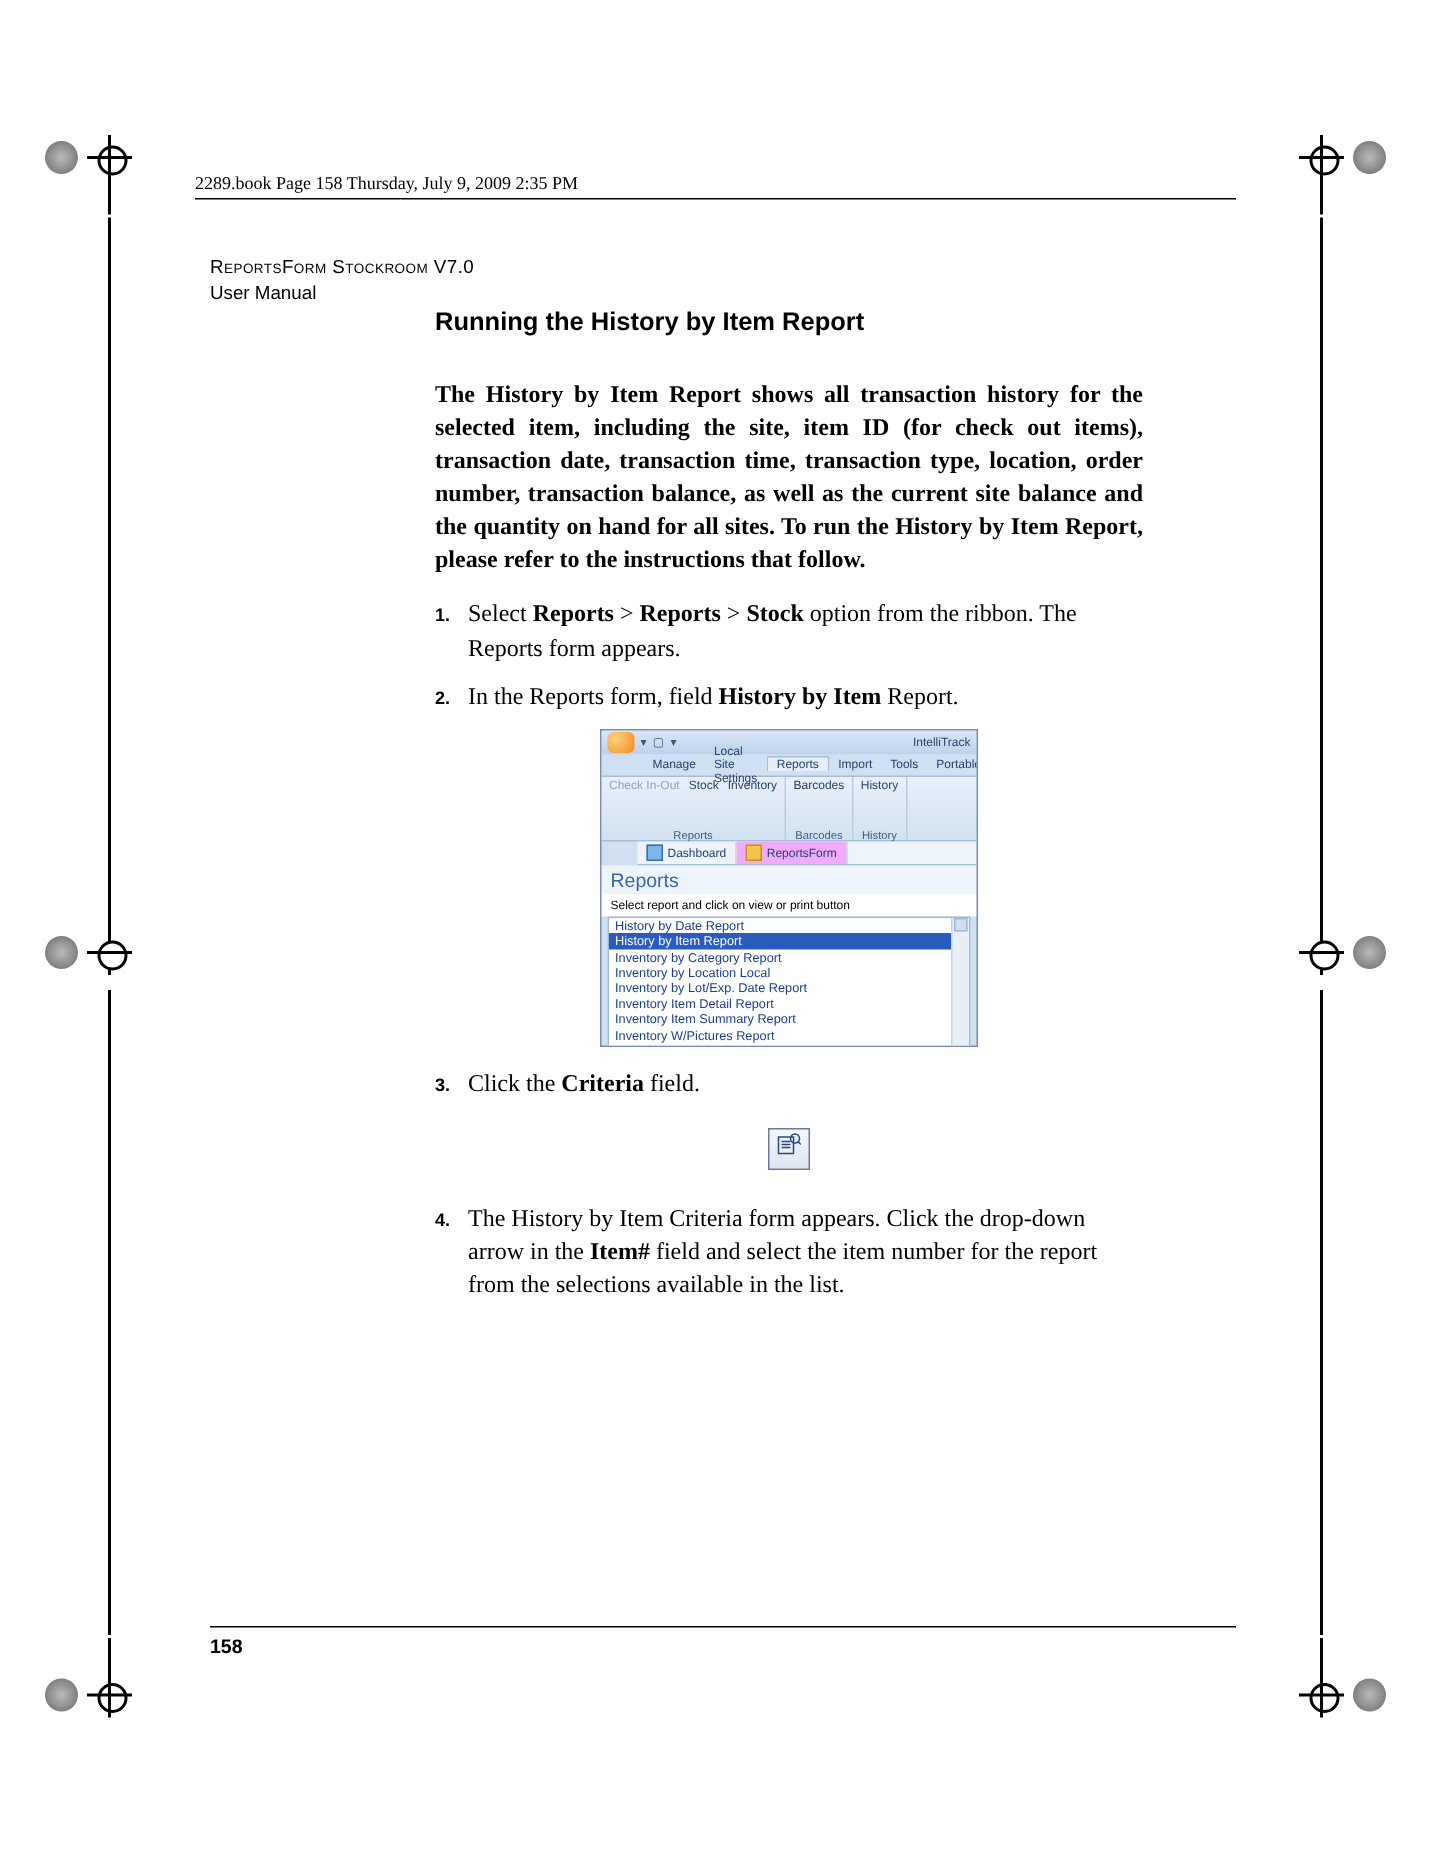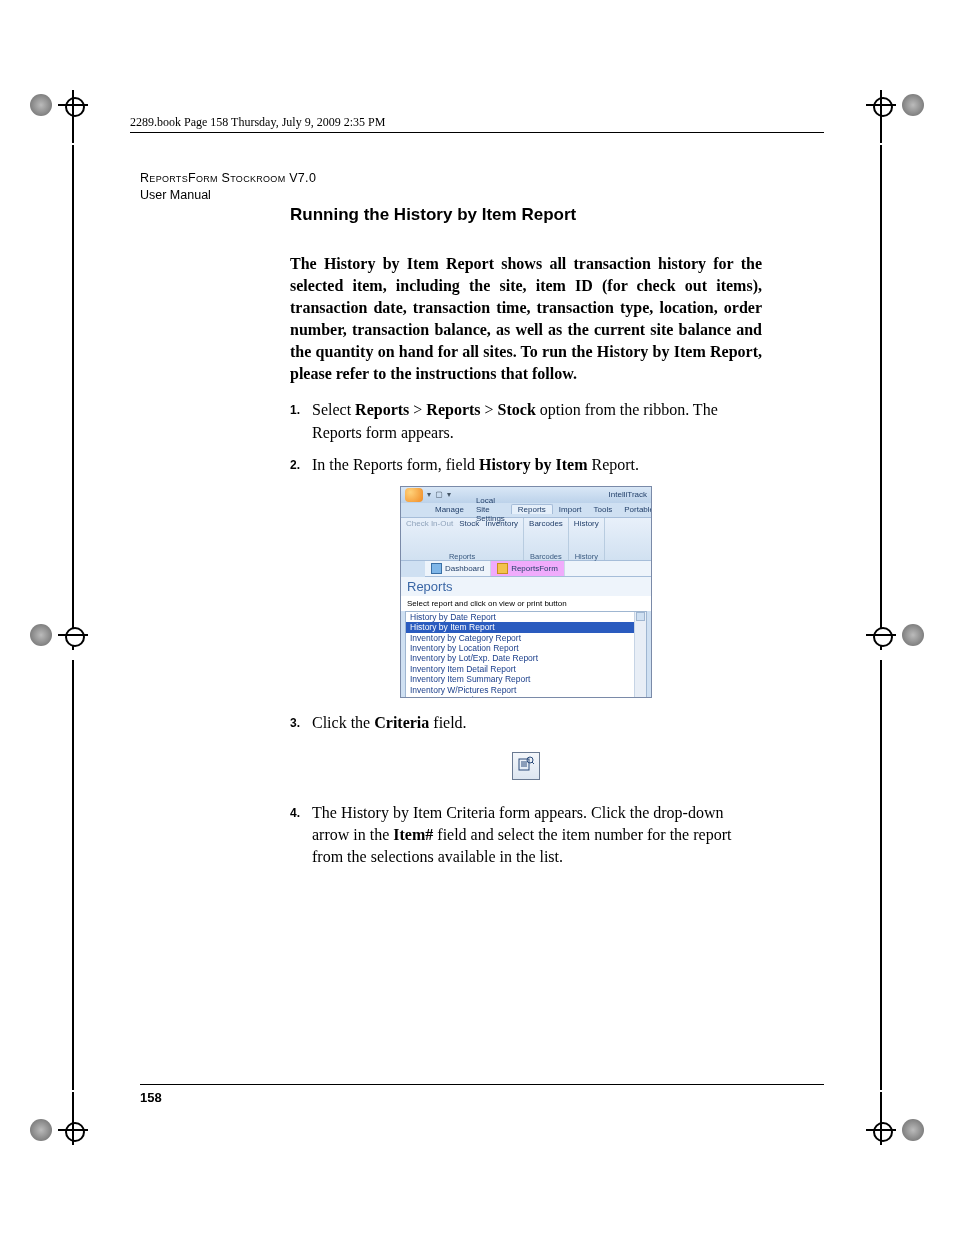--- a/index.html
+++ b/index.html
@@ -314,21 +314,21 @@
           <span class="tico"></span>
           <span>ReportsForm</span>
         </div>
     </div>
     <div class="panelhdr">Reports</div>
     <div class="panelnote">Select report and click on view or print button</div>
     <div class="listbox">
       <div class="li">History by Date Report</div>
       <div class="li sel">History by Item Report</div>
       <div class="li">Inventory by Category Report</div>
-      <div class="li">Inventory by Location Report</div>
+      <div class="li">Inventory by Location Local</div>
       <div class="li">Inventory by Lot/Exp. Date Report</div>
       <div class="li">Inventory Item Detail Report</div>
       <div class="li">Inventory Item Summary Report</div>
       <div class="li">Inventory W/Pictures Report</div>
       <div class="li">Inventory, Negative Qty Report</div>
 
       <div class="sb"></div>
     </div>
   </div>
 

